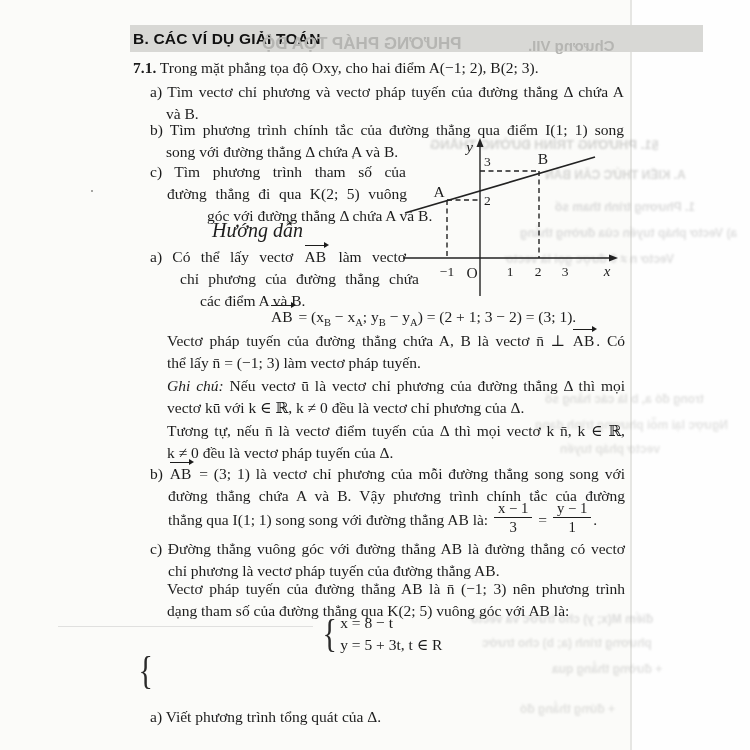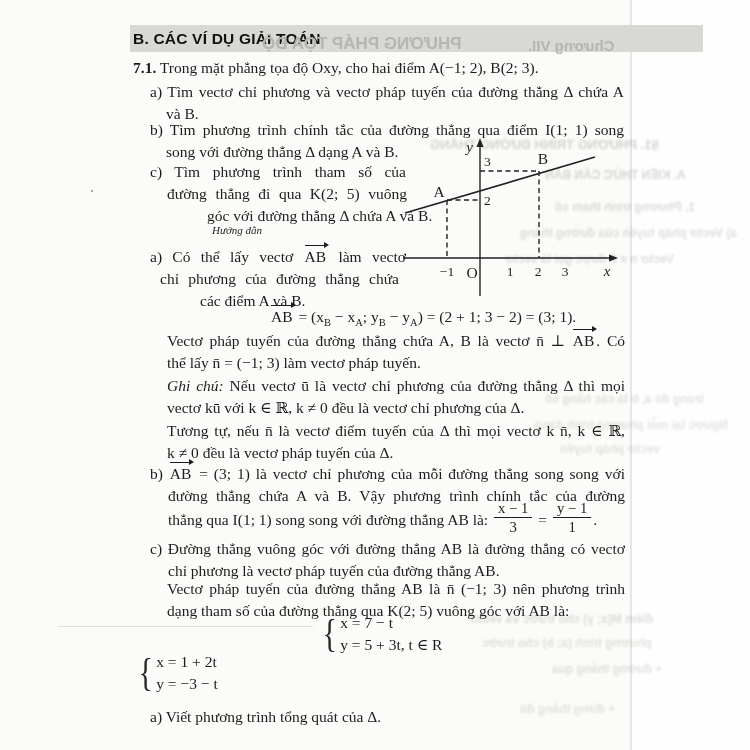--- a/index.html
+++ b/index.html
@@ -72,21 +72,21 @@
 <div class="ghost" style="left:560px;top:438px;font-size:12px;color:rgba(150,150,148,.26);filter:blur(1px);">vectơ pháp tuyến</div>
 <div class="ghost" style="left:470px;top:608px;font-size:12px;color:rgba(150,150,148,.30);filter:blur(1px);">điểm M(x; y) cho trước và vectơ</div>
 <div class="ghost" style="left:482px;top:632px;font-size:12px;color:rgba(150,150,148,.28);filter:blur(1px);">phương trình (a; b) cho trước</div>
 <div class="ghost" style="left:552px;top:658px;font-size:12px;color:rgba(150,150,148,.28);filter:blur(1px);">+ đường thẳng qua</div>
 <div class="ghost" style="left:520px;top:698px;font-size:12px;color:rgba(150,150,148,.26);filter:blur(1px);">+ đứng thẳng đó</div>
 
 <div class="tline" style="left:133px;top:57px;"><b>7.1.</b> Trong mặt phẳng tọa độ Oxy, cho hai điểm A(−1; 2), B(2; 3).</div>
 <div class="jl" style="left:150px;top:81px;width:474px;">a) Tìm vectơ chỉ phương và vectơ pháp tuyến của đường thẳng Δ chứa A</div>
 <div class="tline" style="left:166px;top:103px;">và B.</div>
 <div class="jl" style="left:150px;top:119px;width:474px;">b) Tìm phương trình chính tắc của đường thẳng qua điểm I(1; 1) song</div>
-<div class="tline" style="left:166px;top:141px;">song với đường thẳng Δ dạng A và B.</div>
+<div class="tline" style="left:166px;top:141px;">song với đường thẳng Δ chứa A và B.</div>
 <div class="jl" style="left:150px;top:161px;width:256px;">c) Tìm phương trình tham số của</div>
 <div class="jl" style="left:167px;top:183px;width:240px;">đường thẳng đi qua K(2; 5) vuông</div>
 <div class="tline" style="left:167px;top:205px;margin-left:40px;">góc với đường thẳng Δ chứa A và B.</div>
 
 <svg width="250" height="172" viewBox="0 0 250 172" style="position:absolute;left:395px;top:133px;">
 
   <line x1="8" y1="125" x2="218" y2="125" stroke="#222" stroke-width="1.4"></line>
   <polygon points="223,125 214,121.5 214,128.5" fill="#222"></polygon>
   <line x1="85" y1="10" x2="85" y2="163" stroke="#222" stroke-width="1.4"></line>
   <polygon points="85,5 81.5,14 88.5,14" fill="#222"></polygon>
@@ -106,47 +106,43 @@
   <text x="89" y="72" font-size="13.5">2</text>
   <text x="52" y="143" font-size="13.5" text-anchor="middle">−1</text>
   <text x="77" y="145" font-size="15.5" text-anchor="middle">O</text>
   <text x="115" y="143" font-size="13.5" text-anchor="middle">1</text>
   <text x="143" y="143" font-size="13.5" text-anchor="middle">2</text>
   <text x="170" y="143" font-size="13.5" text-anchor="middle">3</text>
   <text x="212" y="143" font-size="15" font-style="italic" text-anchor="middle">x</text>
   <text x="78" y="19" font-size="15" font-style="italic" text-anchor="end">y</text>
 </svg>
 
-<div class="tline it" style="left:212px;top:219px;font-size:11px;">Hướng dẫn</div>
+<div class="tline it" style="left:212px;top:219px;font-size:20px;">Hướng dẫn</div>
 <div class="jl" style="left:150px;top:246px;width:256px;">a) Có thể lấy vectơ <span class="vec">AB</span> làm vectơ</div>
-<div class="jl" style="left:160px;top:268px;width:239px;">chỉ phương của đường thẳng chứa</div>
+<div class="jl" style="left:180px;top:268px;width:239px;">chỉ phương của đường thẳng chứa</div>
 <div class="tline" style="left:168px;top:290px;margin-left:32px;">các điểm A và B.</div>
 <div class="tline" style="left:270px;top:306px;"><span class="vec">AB</span> = (x<sub>B</sub> − x<sub>A</sub>; y<sub>B</sub> − y<sub>A</sub>) = (2 + 1; 3 − 2) = (3; 1).</div>
 <div class="jl" style="left:167px;top:330px;width:458px;">Vectơ pháp tuyến của đường thẳng chứa A, B là vectơ n̄ ⊥ <span class="vec">AB</span>. Có</div>
 <div class="tline" style="left:167px;top:352px;">thể lấy n̄ = (−1; 3) làm vectơ pháp tuyến.</div>
 <div class="jl" style="left:167px;top:375px;width:458px;"><i>Ghi chú:</i> Nếu vectơ ū là vectơ chỉ phương của đường thẳng Δ thì mọi</div>
 <div class="tline" style="left:167px;top:397px;">vectơ kū với k ∈ ℝ, k ≠ 0 đều là vectơ chỉ phương của Δ.</div>
 <div class="jl" style="left:167px;top:420px;width:458px;">Tương tự, nếu n̄ là vectơ điểm tuyến của Δ thì mọi vectơ k n̄, k ∈ ℝ,</div>
 <div class="tline" style="left:167px;top:442px;">k ≠ 0 đều là vectơ pháp tuyến của Δ.</div>
 <div class="jl" style="left:150px;top:463px;width:475px;">b) <span class="vec">AB</span> = (3; 1) là vectơ chỉ phương của mỗi đường thẳng song song với</div>
 <div class="jl" style="left:168px;top:485px;width:457px;">đường thẳng chứa A và B. Vậy phương trình chính tắc của đường</div>
 <div class="tline" style="left:168px;top:500px;line-height:34px;">thẳng qua I(1; 1) song song với đường thẳng AB là: <span class="frac"><span class="num">x − 1</span><span class="den">3</span></span> = <span class="frac"><span class="num">y − 1</span><span class="den">1</span></span>.</div>
 <div class="jl" style="left:150px;top:538px;width:475px;">c) Đường thẳng vuông góc với đường thẳng AB là đường thẳng có vectơ</div>
 <div class="tline" style="left:168px;top:560px;">chỉ phương là vectơ pháp tuyến của đường thẳng AB.</div>
 <div class="jl" style="left:167px;top:578px;width:458px;">Vectơ pháp tuyến của đường thẳng AB là n̄ (−1; 3) nên phương trình</div>
 <div class="tline" style="left:167px;top:600px;">dạng tham số của đường thẳng qua K(2; 5) vuông góc với AB là:</div>
 
 <div class="sys" style="left:320px;top:612px;">
   <span class="brace">{</span>
   <span class="syscol">
-    <div>x = 7 − t</div>
+    <div>x = 8 − t</div>
     <div>y = 5 + 3t,  t ∈ R</div>
   </span>
 </div>
 
 <div class="sys" style="left:136px;top:651px;">
   <span class="brace">{</span>
-  <span class="syscol">
-    <div>x = 1 + 2t</div>
-    <div>y = −3 − t</div>
-  </span>
 </div>
 <div class="tline" style="left:150px;top:706px;">a) Viết phương trình tổng quát của Δ.</div>
 
 </body></html>

